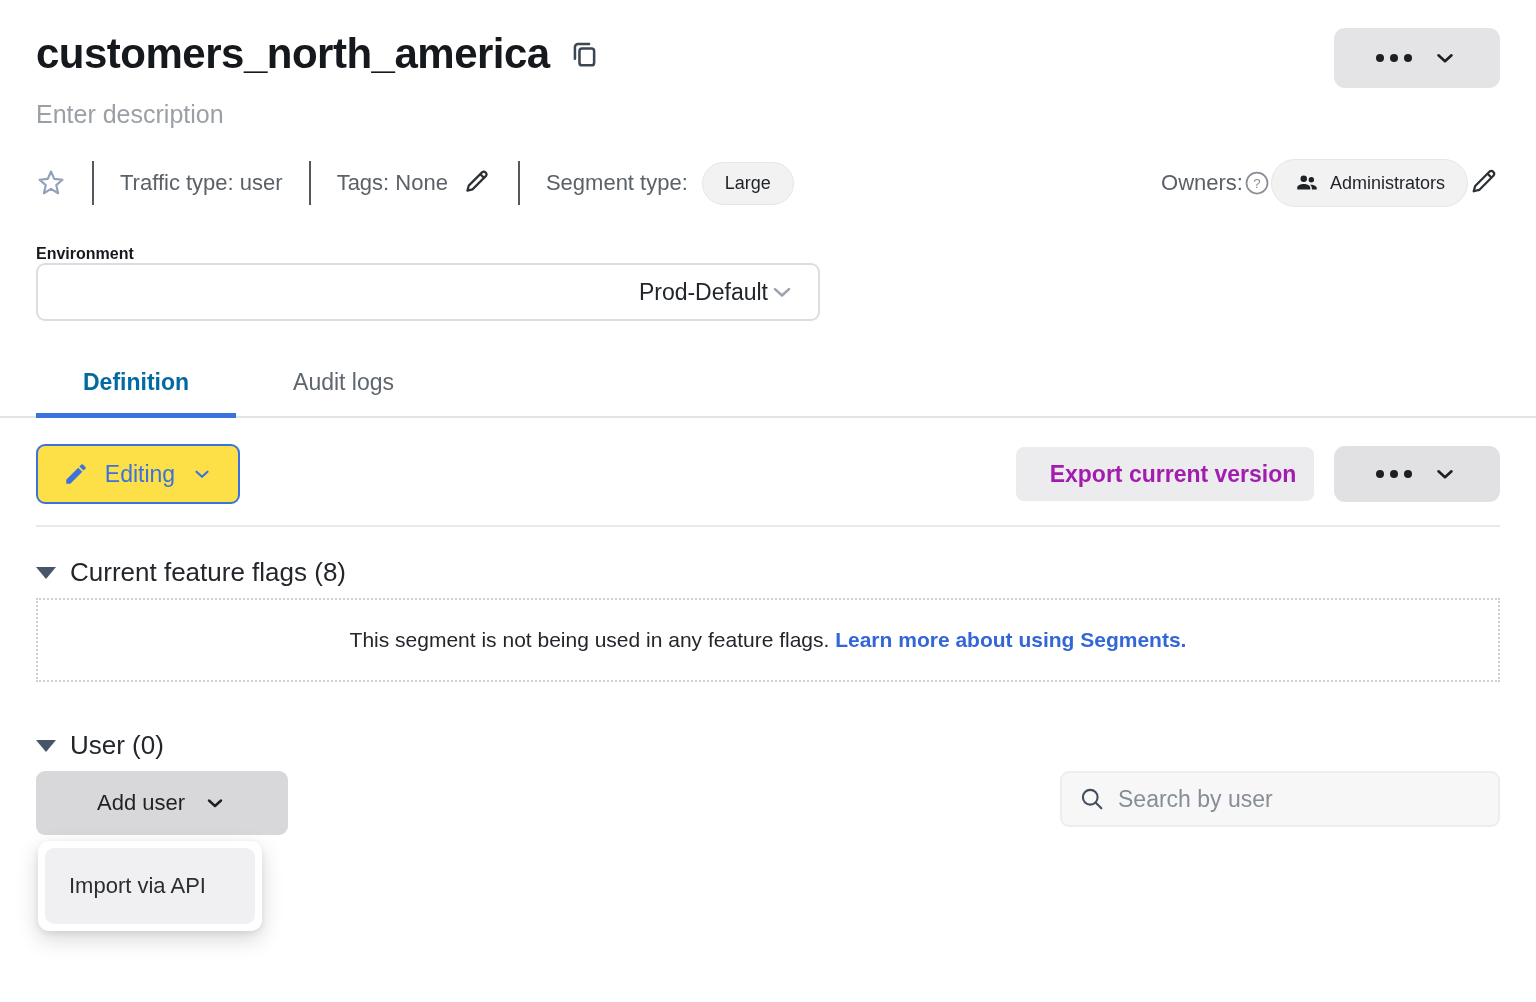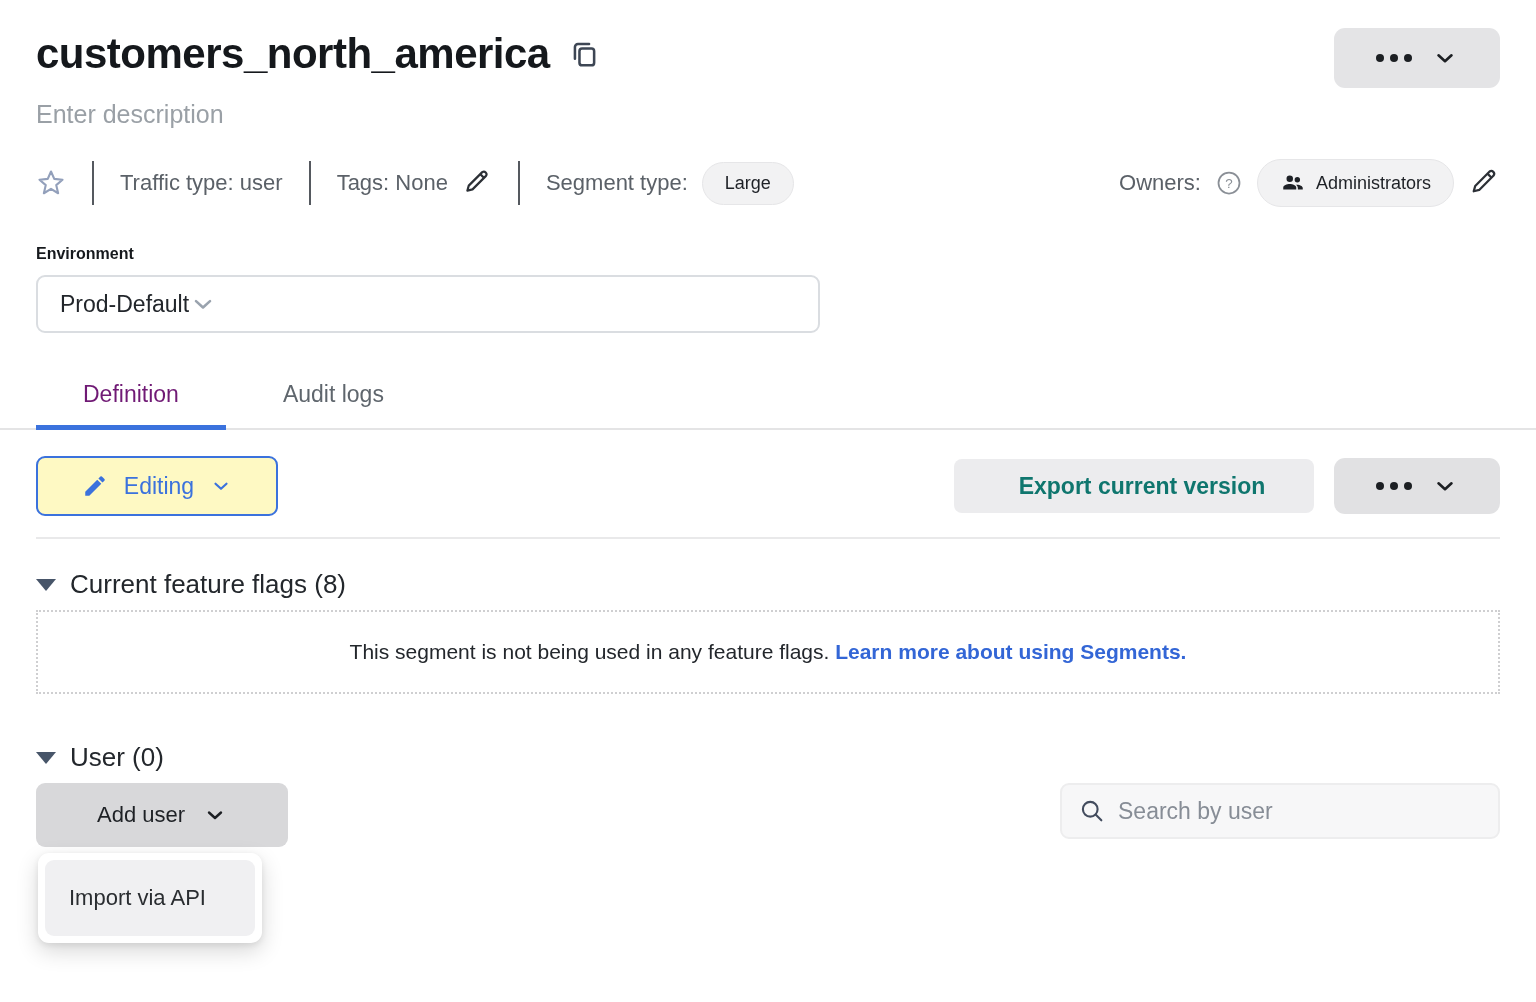--- a/index.html
+++ b/index.html
@@ -22,49 +22,49 @@
   .desc { margin-top:12px; font-size:25px; color:#9aa0a6; }
 
   
   .meta-row { margin-top:30px; display:flex; align-items:center; }
   .meta-left { display:flex; align-items:center; }
   .vdiv { width:2px; height:44px; background:#55595f; margin:0 26px; }
   .meta-text { font-size:22px; color:#5b6168; }
   .tags-group, .segtype-group { display:flex; align-items:center; gap:14px; }
   .pill { background:#f2f2f3; border:1px solid #e6e6e8; border-radius:999px;
     padding:10px 22px; font-size:18px; color:#1e2126; display:flex; align-items:center; gap:10px; }
-  .owners-group { margin-left:auto; display:flex; align-items:center; gap:14px; }
+  .owners-group { margin-left:auto; display:flex; align-items:center; }
   .pencil-dark { color:#2c3036; cursor:pointer; }
   .star-icon { color:#93a0bb; cursor:pointer; display:flex; }
   .q-icon { color:#8a8f96; cursor:pointer; display:flex; }
 
   
   .env-label { margin-top:38px; font-size:16px; font-weight:700; color:#16191d; }
-  .env-select { margin-top:12px; width:784px; height:58px; border:2px solid #dadde1; border-radius:9px;
-    display:flex; align-items:center; justify-content:flex-start; padding:0 22px; cursor:pointer; }
+  .env-select { width:784px; height:58px; border:2px solid #dadde1; border-radius:9px;
+    display:flex; align-items:center; justify-content:flex-end; padding:0 22px; cursor:pointer; }
   .env-select .val { font-size:23px; color:#22262b; }
   .chev { display:flex; }
   .chev-muted { color:#9aa3ae; }
   .chev-dark { color:#1c1f23; }
   .chev-blue { color:#3b72dd; }
 
   
   .tabbar { margin:34px -36px 0 -36px; padding:0 36px; border-bottom:2px solid #e4e4e5;
     display:flex; }
   .tab { position:relative; padding:14px 47px 20px 47px; font-size:23px; cursor:pointer; }
-  .tab.active { color:#701a75; font-weight:400; }
+  .tab.active { color:#0369a1; font-weight:700; }
   .tab.inactive { color:#5f666d; font-weight:500; margin-left:10px; }
   .tab.active::after { content:""; position:absolute; left:0; right:0; bottom:-2px; height:5px; background:#3b72dd; }
 
   
   .toolbar { margin-top:26px; display:flex; align-items:center; justify-content:space-between; }
-  .editing-btn { width:242px; height:60px; border:2px solid #3b72dd; border-radius:9px; background:#fef9c3;
+  .editing-btn { width:204px; height:60px; border:2px solid #3b72dd; border-radius:9px; background:#fde047;
     display:flex; align-items:center; justify-content:center; gap:16px; color:#3b72dd; font-size:23px; cursor:pointer; }
   .toolbar-right { display:flex; align-items:center; gap:20px; }
-  .export-btn { width:360px; height:54px; background:#ececee; color:#0f766e; border:none; border-radius:8px;
+  .export-btn { width:298px; height:54px; background:#ececee; color:#a21caf; border:none; border-radius:8px;
     font-size:23px; font-weight:600; cursor:default;padding-left:16px; }
   .more-btn-mid { width:166px; height:56px; background:#e1e1e3; }
 
   .hdiv { margin-top:21px; height:2px; background:#e9e9ea; }
 
   
   .section-head { display:flex; align-items:center; gap:14px; cursor:pointer; }
   .tri { width:0; height:0; border-left:10px solid transparent; border-right:10px solid transparent;
     border-top:12px solid #475569; }
   .section-title { font-size:26px; font-weight:500; color:#23272c; }

